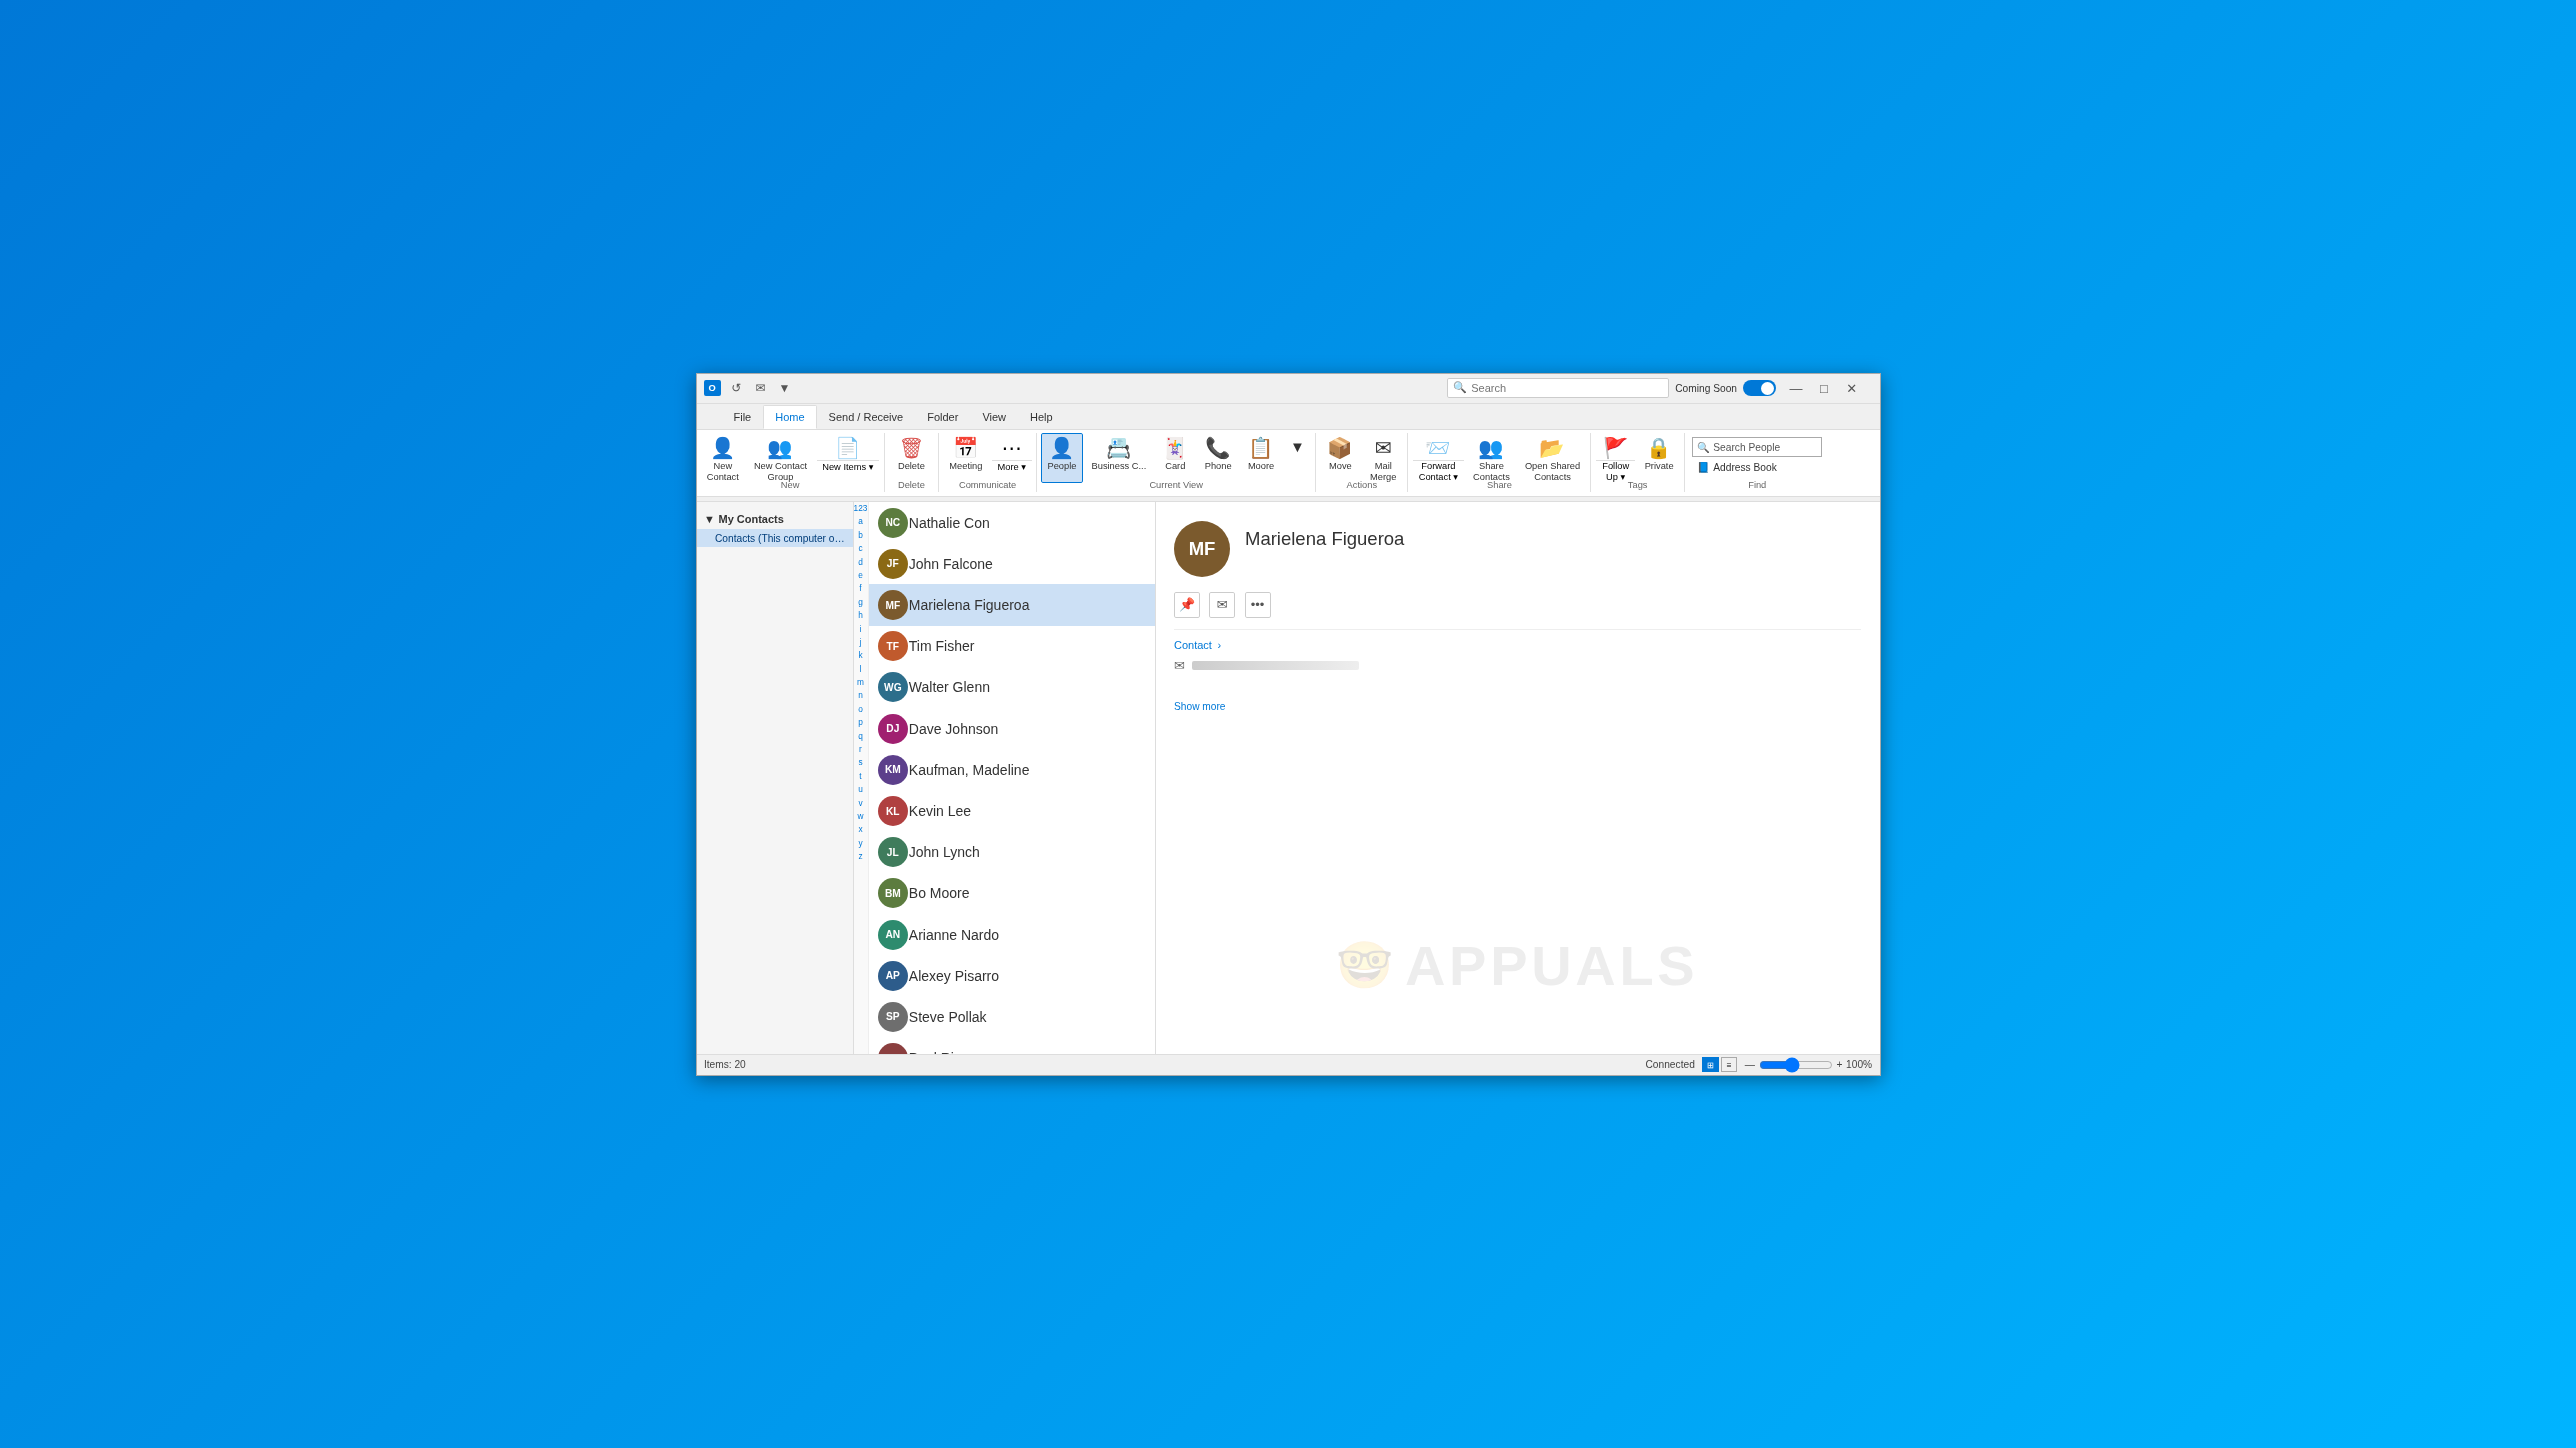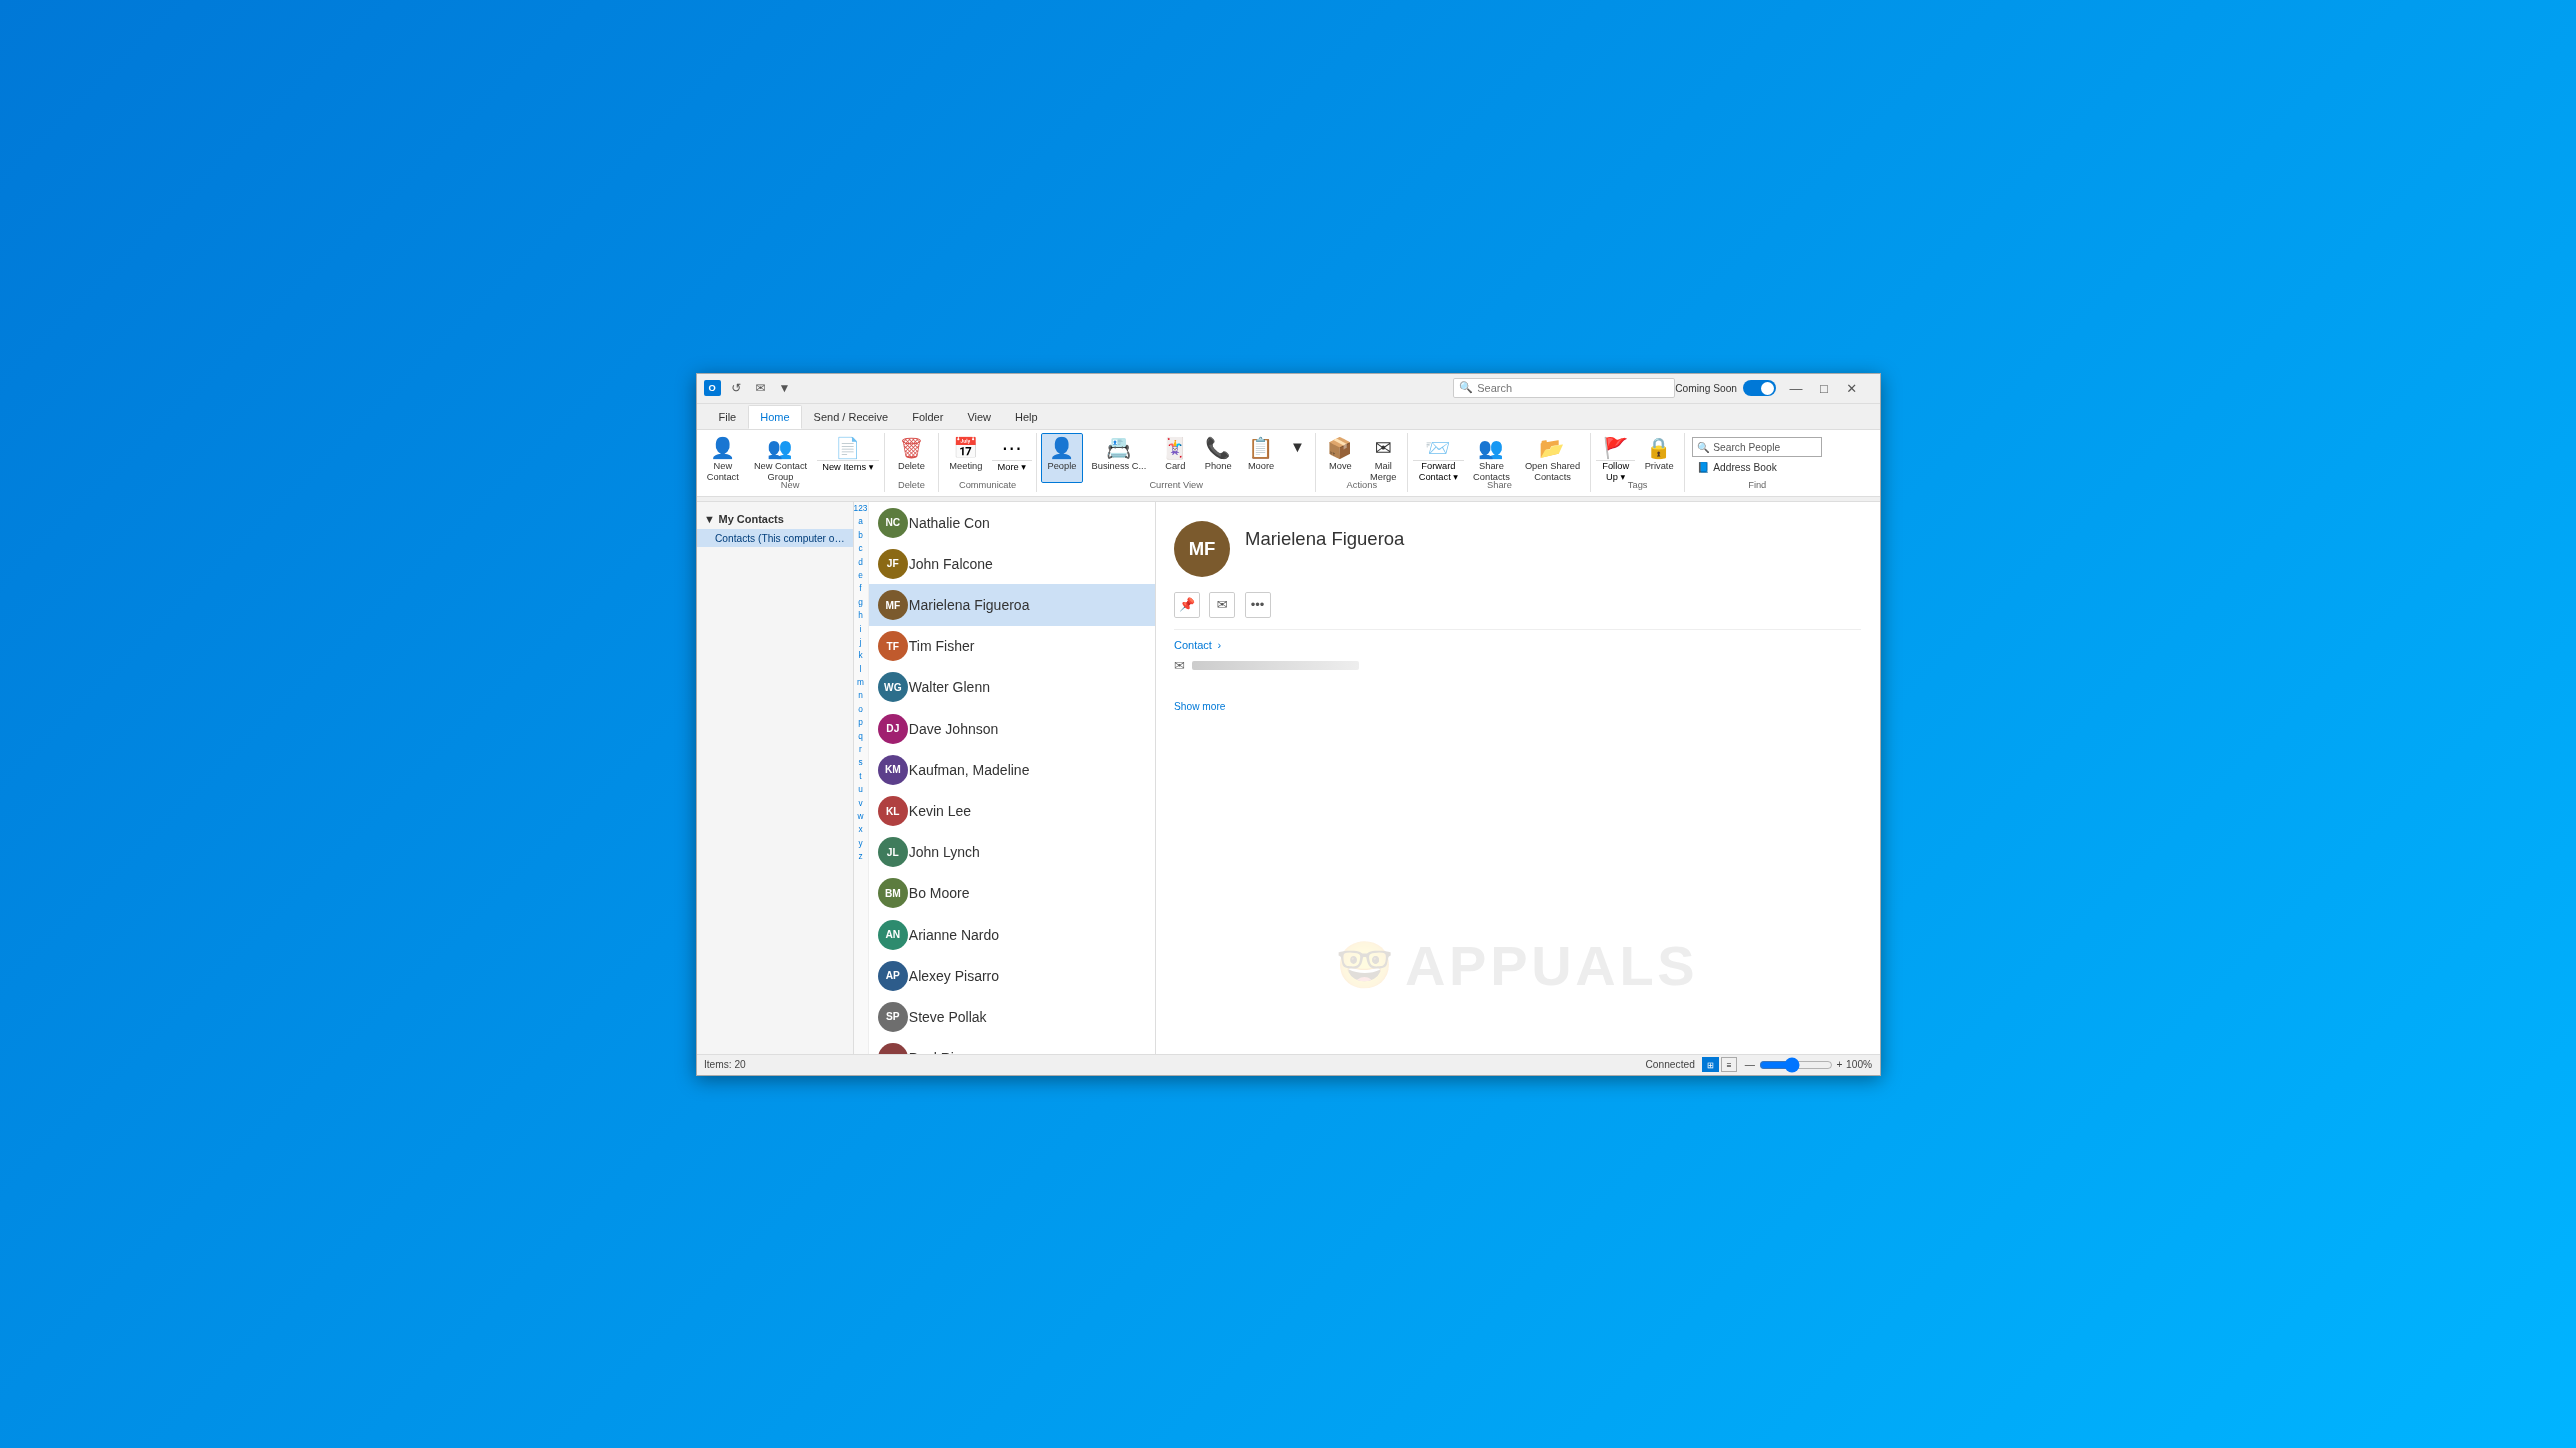--- a/index.html
+++ b/index.html
@@ -62,39 +62,39 @@
       border: 0.9px solid #ccc;
       border-radius: 1.9px;
       padding: 0 5.6px;
       height: 20.4px;
     }
     .searchbar input {
       border: none; outline: none; font-size: 11px; width: 100%; color: #333;
       background: transparent;
     }
     .titlebar-right {
-      display: flex; align-items: center; gap: 3.7px;
+      display: flex; align-items: center; gap: 3.7px; padding-left: 6px;
     }
     .titlebar-actions {
       display: flex; align-items: center; gap: 1.9px; margin-right: 7.4px;
     }
     .win-btn {
       width: 26px; height: 26px;
       background: none; border: none; cursor: pointer;
       display: flex; align-items: center; justify-content: center;
       font-size: 13px; color: #555;
       border-radius: 1.9px;
     }
     
     .ribbon-tabs {
       background: #f0f0f0;
       border-bottom: 0.9px solid #ddd;
       display: flex;
       align-items: flex-end;
-      padding: 0 10px;
+      padding: 0 25px;
       flex-shrink: 0;
       height: 26px;
       text-align: right;
     }
     .ribbon-tab {
       padding: 3.7px 11px;
       cursor: pointer;
       font-size: 11px;
       color: #333;
       border: 0.9px solid transparent;

